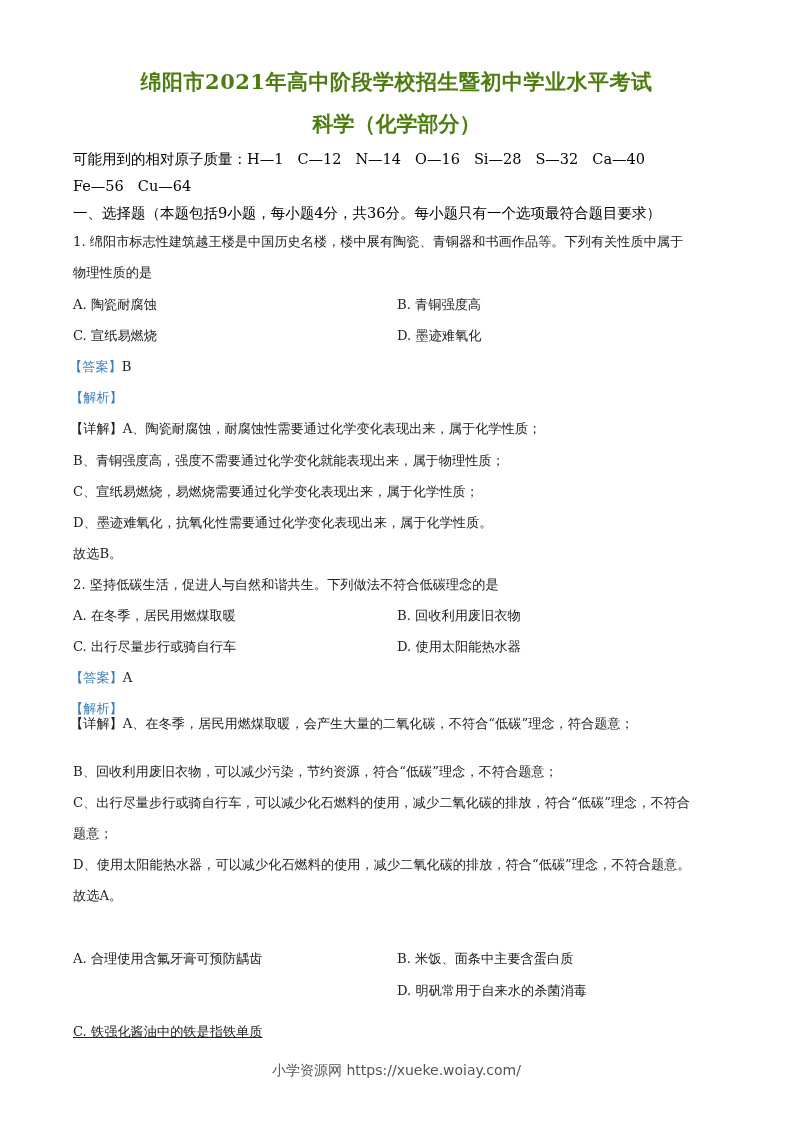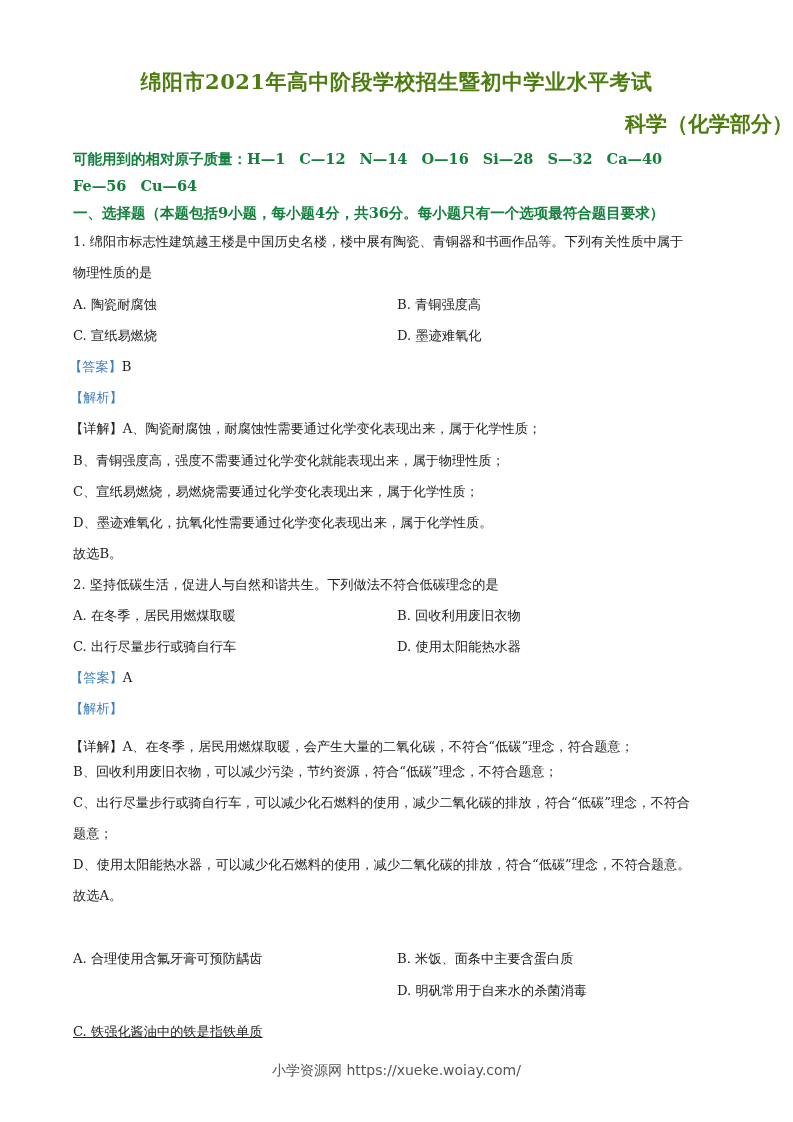--- a/index.html
+++ b/index.html
@@ -7,26 +7,26 @@
       width: 793px; height: 1122px; position: relative; overflow: hidden;
       font-family: "DejaVu Serif", "Liberation Serif", serif;
       color: #1a1a1a;
     }
     .page { position: absolute; left: 0; top: 0; width: 793px; height: 1122px; }
     .title {
       position: absolute; left: 0; width: 793px; text-align: center;
       font-weight: bold; color: #4d7c0f;
     }
     .title.main { top: 68px; font-size: 21px; letter-spacing: 0.5px; }
-    .title.sub { top: 110px; font-size: 21px; text-align: right; }
+    .title.sub { top: 110px; font-size: 21px; }
     .line {
       position: absolute; left: 73px; font-size: 13.2px; white-space: nowrap;
       line-height: 18px; color: #222;
     }
-    .line.bold { font-weight: bold; font-size: 14.5px; color: #15803d; }
+    .line.bold { font-weight: normal; font-size: 14.5px; color: #000000; }
     .opt-b { position: absolute; left: 397px; }
     .tag { color: #3f7fbf; }
     .word-sp { margin-right: 14px; }
     .footer {
       position: absolute; top: 1062px; left: 0; width: 793px; text-align: center;
       font-family: "DejaVu Sans", "Liberation Sans", sans-serif;
       font-size: 14px; color: #555;
     }
   </style>
 </head>
@@ -66,21 +66,21 @@
 
   <div class="line" style="top:576px;">2. 坚持低碳生活，促进人与自然和谐共生。下列做法不符合低碳理念的是</div>
   <div class="line" style="top:607px;">A. 在冬季，居民用燃煤取暖</div>
   <div class="line opt-b" style="top:607px;">B. 回收利用废旧衣物</div>
   <div class="line" style="top:638px;">C. 出行尽量步行或骑自行车</div>
   <div class="line opt-b" style="top:638px;">D. 使用太阳能热水器</div>
   <div class="line" style="top:669px; left:70px;">
     <span class="tag">【答案】</span><span>A</span>
   </div>
   <div class="line tag" style="top:700px; left:70px;">【解析】</div>
-  <div class="line" style="top:738px; left:70px;">
+  <div class="line" style="top:715px; left:70px;">
     <span>【详解】</span><span>A、在冬季，居民用燃煤取暖，会产生大量的二氧化碳，不符合“低碳”理念，符合题意；</span>
   </div>
   <div class="line" style="top:763px;">B、回收利用废旧衣物，可以减少污染，节约资源，符合“低碳”理念，不符合题意；</div>
   <div class="line" style="top:794px;">C、出行尽量步行或骑自行车，可以减少化石燃料的使用，减少二氧化碳的排放，符合“低碳”理念，不符合</div>
   <div class="line" style="top:825px;text-align:center;">题意；</div>
   <div class="line" style="top:856px;">D、使用太阳能热水器，可以减少化石燃料的使用，减少二氧化碳的排放，符合“低碳”理念，不符合题意。</div>
   <div class="line" style="top:887px;">故选A。</div>
 
   <div class="line" style="top:950px;">A. 合理使用含氟牙膏可预防龋齿</div>
   <div class="line opt-b" style="top:950px;">B. 米饭、面条中主要含蛋白质</div>

